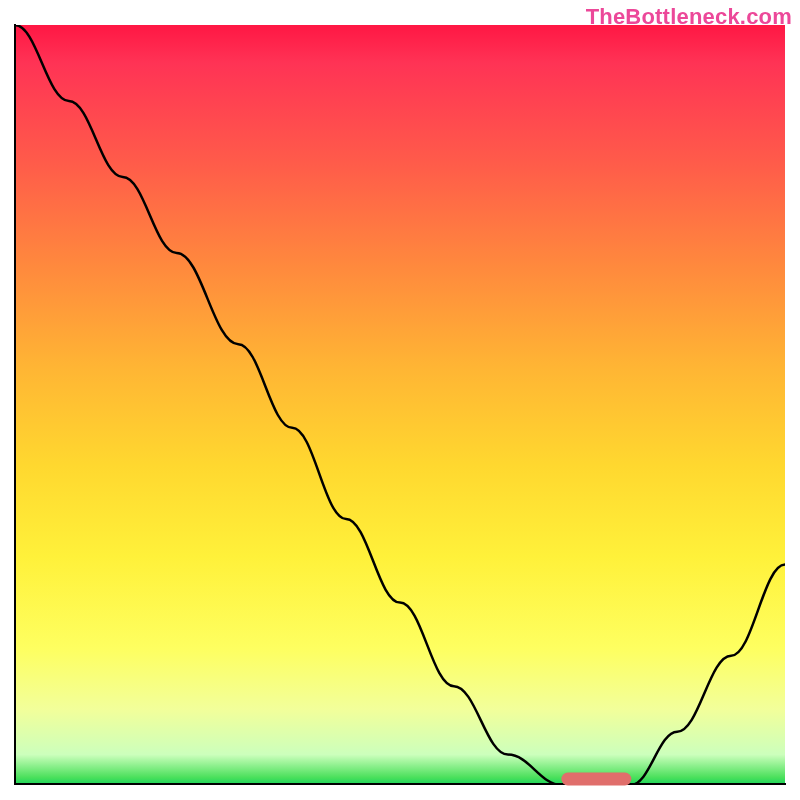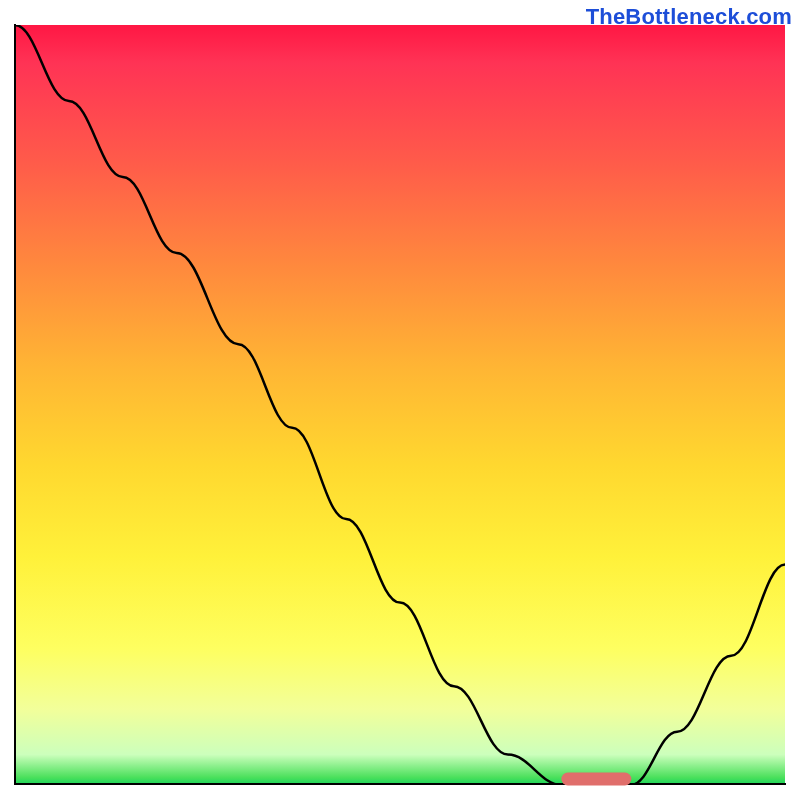--- a/index.html
+++ b/index.html
@@ -10,21 +10,21 @@
     height: 800px;
     position: relative;
     font-family: Arial, Helvetica, sans-serif;
   }
   .watermark {
     position: absolute;
     top: 4px;
     right: 8px;
     font-size: 22px;
     font-weight: 600;
-    color: #1d4ed8;
+    color: #ec4899;
     letter-spacing: 0.2px;
     z-index: 10;
   }
   .plot-area {
     position: absolute;
     left: 15px;
     top: 25px;
     width: 770px;
     height: 760px;
   }

